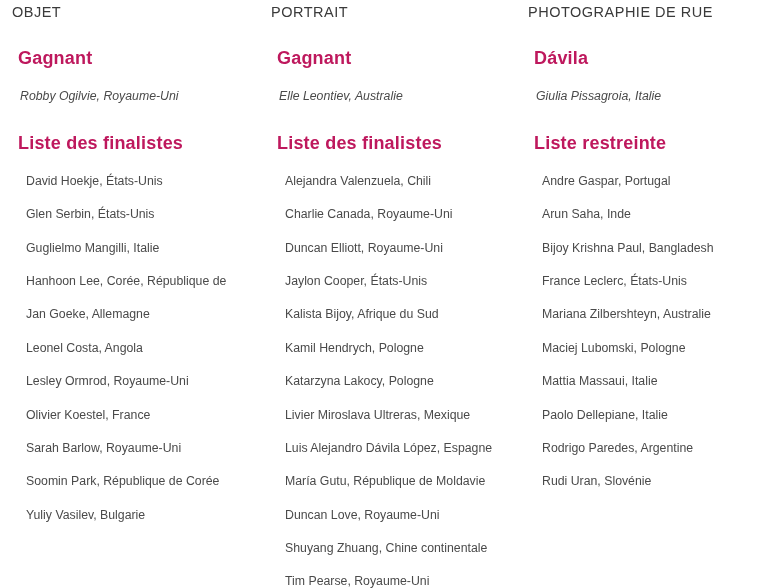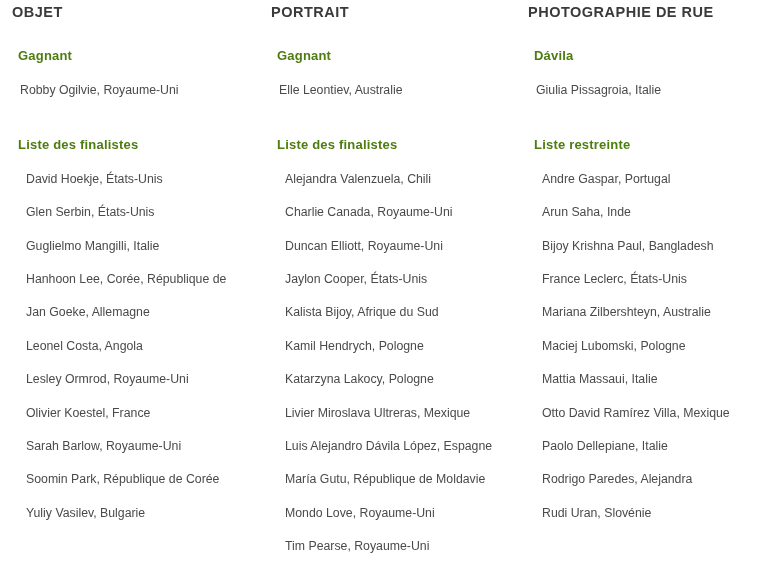--- a/index.html
+++ b/index.html
@@ -25,37 +25,38 @@
     width: 257px;
     box-sizing: border-box;
     padding-left: 14px;
     padding-right: 6px;
   }
   .column.col-2 { padding-left: 16px; }
   .column.col-3 { padding-left: 16px; }
 
   .cat-title {
     font-size: 14.5px;
-    font-weight: bold;
+    font-weight: normal;
     letter-spacing: 0.5px;
     color: #3a3a3a;
     margin: 0 0 28px -2px;
     text-transform: uppercase;
   }
   .section-head {
-    font-size: 13px;
+    font-size: 18px;
     font-weight: bold;
-    color: #4d7c0f;
+    color: #be185d;
     margin: 0 0 20px 4px;
     letter-spacing: 0.2px;
   }
   .winner-list {
     list-style: none;
-    margin: 0 0 40px 0;
+    margin: 0 0 30px 0;
     padding: 0;
+    font-style: italic;
   }
   .entry-list {
     list-style: none;
     margin: 8px;
     padding: 0;
   }
   .entry {
     font-size: 12.3px;
     line-height: 1.25;
     color: #4a4a4a;
@@ -107,40 +108,40 @@
       <li class="entry">Alejandra Valenzuela, Chili</li>
       <li class="entry">Charlie Canada, Royaume-Uni</li>
       <li class="entry">Duncan Elliott, Royaume-Uni</li>
       <li class="entry">Jaylon Cooper, États-Unis</li>
       <li class="entry">Kalista Bijoy, Afrique du Sud</li>
       <li class="entry">Kamil Hendrych, Pologne</li>
       <li class="entry">Katarzyna Lakocy, Pologne</li>
       <li class="entry">Livier Miroslava Ultreras, Mexique</li>
       <li class="entry">Luis Alejandro Dávila López, Espagne</li>
       <li class="entry">María Gutu, République de Moldavie</li>
-      <li class="entry">Mondo Love, Royaume-Uni</li>
+      <li class="entry">Duncan Love, Royaume-Uni</li>
+      <li class="entry">Shuyang Zhuang, Chine continentale</li>
       <li class="entry">Tim Pearse, Royaume-Uni</li>
     </ul>
   </div>
 
   <div class="column col-3">
     <h2 class="cat-title">PHOTOGRAPHIE DE RUE</h2>
     <h3 class="section-head">Dávila</h3>
     <ul class="winner-list">
       <li class="winner-entry">Giulia Pissagroia, Italie</li>
     </ul>
     <h3 class="section-head">Liste restreinte</h3>
     <ul class="entry-list">
       <li class="entry">Andre Gaspar, Portugal</li>
       <li class="entry">Arun Saha, Inde</li>
       <li class="entry">Bijoy Krishna Paul, Bangladesh</li>
       <li class="entry">France Leclerc, États-Unis</li>
       <li class="entry">Mariana Zilbershteyn, Australie</li>
       <li class="entry">Maciej Lubomski, Pologne</li>
       <li class="entry">Mattia Massaui, Italie</li>
-      <li class="entry">Otto David Ramírez Villa, Mexique</li>
       <li class="entry">Paolo Dellepiane, Italie</li>
-      <li class="entry">Rodrigo Paredes, Alejandra</li>
+      <li class="entry">Rodrigo Paredes, Argentine</li>
       <li class="entry">Rudi Uran, Slovénie</li>
     </ul>
   </div>
 
 </div>
 
 </body></html>

